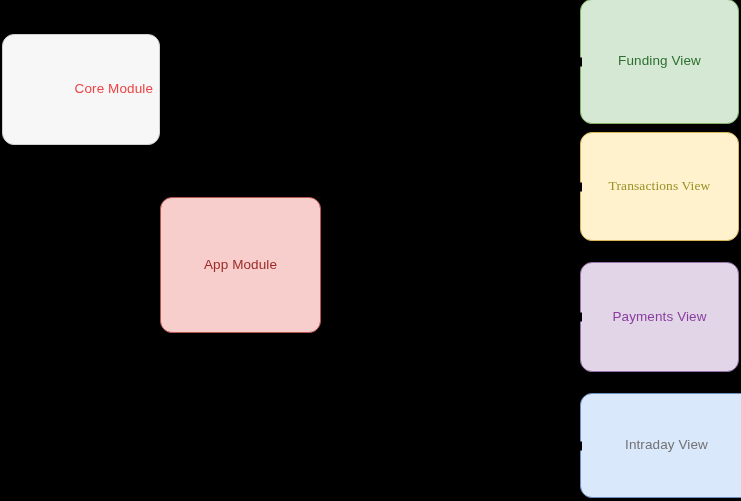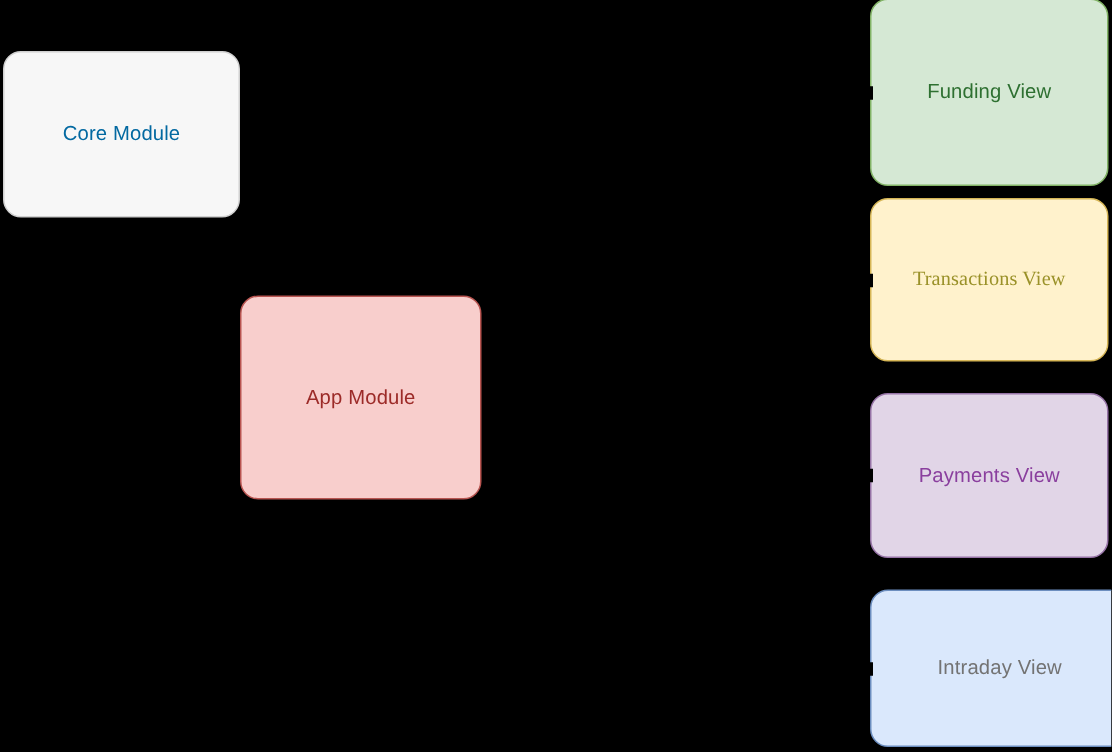--- a/index.html
+++ b/index.html
@@ -45,21 +45,21 @@
     background: #000000;
     left: -2px;
     top: 50%;
     transform: translateY(-50%);
   }
 </style>
 </head>
 <body>
 
 <div id="canvas" style="background: rgb(0, 0, 0);">
-    <div class="node" style="left: 2px; top: 34px; width: 158px; height: 111px; background: rgb(247, 247, 247); border-color: rgb(208, 208, 208); color: #0369a1;">
+    <div class="node" style="left: 2px; top: 34px; width: 158px; height: 111px; background: rgb(247, 247, 247); border-color: rgb(208, 208, 208); color: #ef4444; justify-content: flex-end;">
       <span class="node-label">Core Module</span>
     </div>
     <div class="node" style="left: 160px; top: 197px; width: 161px; height: 136px; background: rgb(248, 206, 204); border-color: rgb(184, 84, 80); color: rgb(156, 43, 40);">
       <span class="node-label">App Module</span>
     </div>
     <div class="node" style="left: 580px; top: -1px; width: 159px; height: 125px; background: rgb(213, 232, 212); border-color: rgb(130, 179, 102); color: rgb(46, 112, 49);">
       <span class="stub"></span>
       <span class="node-label">Funding View</span>
     </div>
     <div class="node" style="left: 580px; top: 132px; width: 159px; height: 109px; background: rgb(255, 242, 204); border-color: rgb(214, 182, 86); color: rgb(154, 145, 40); font-family: Liberation Serif, serif;">

